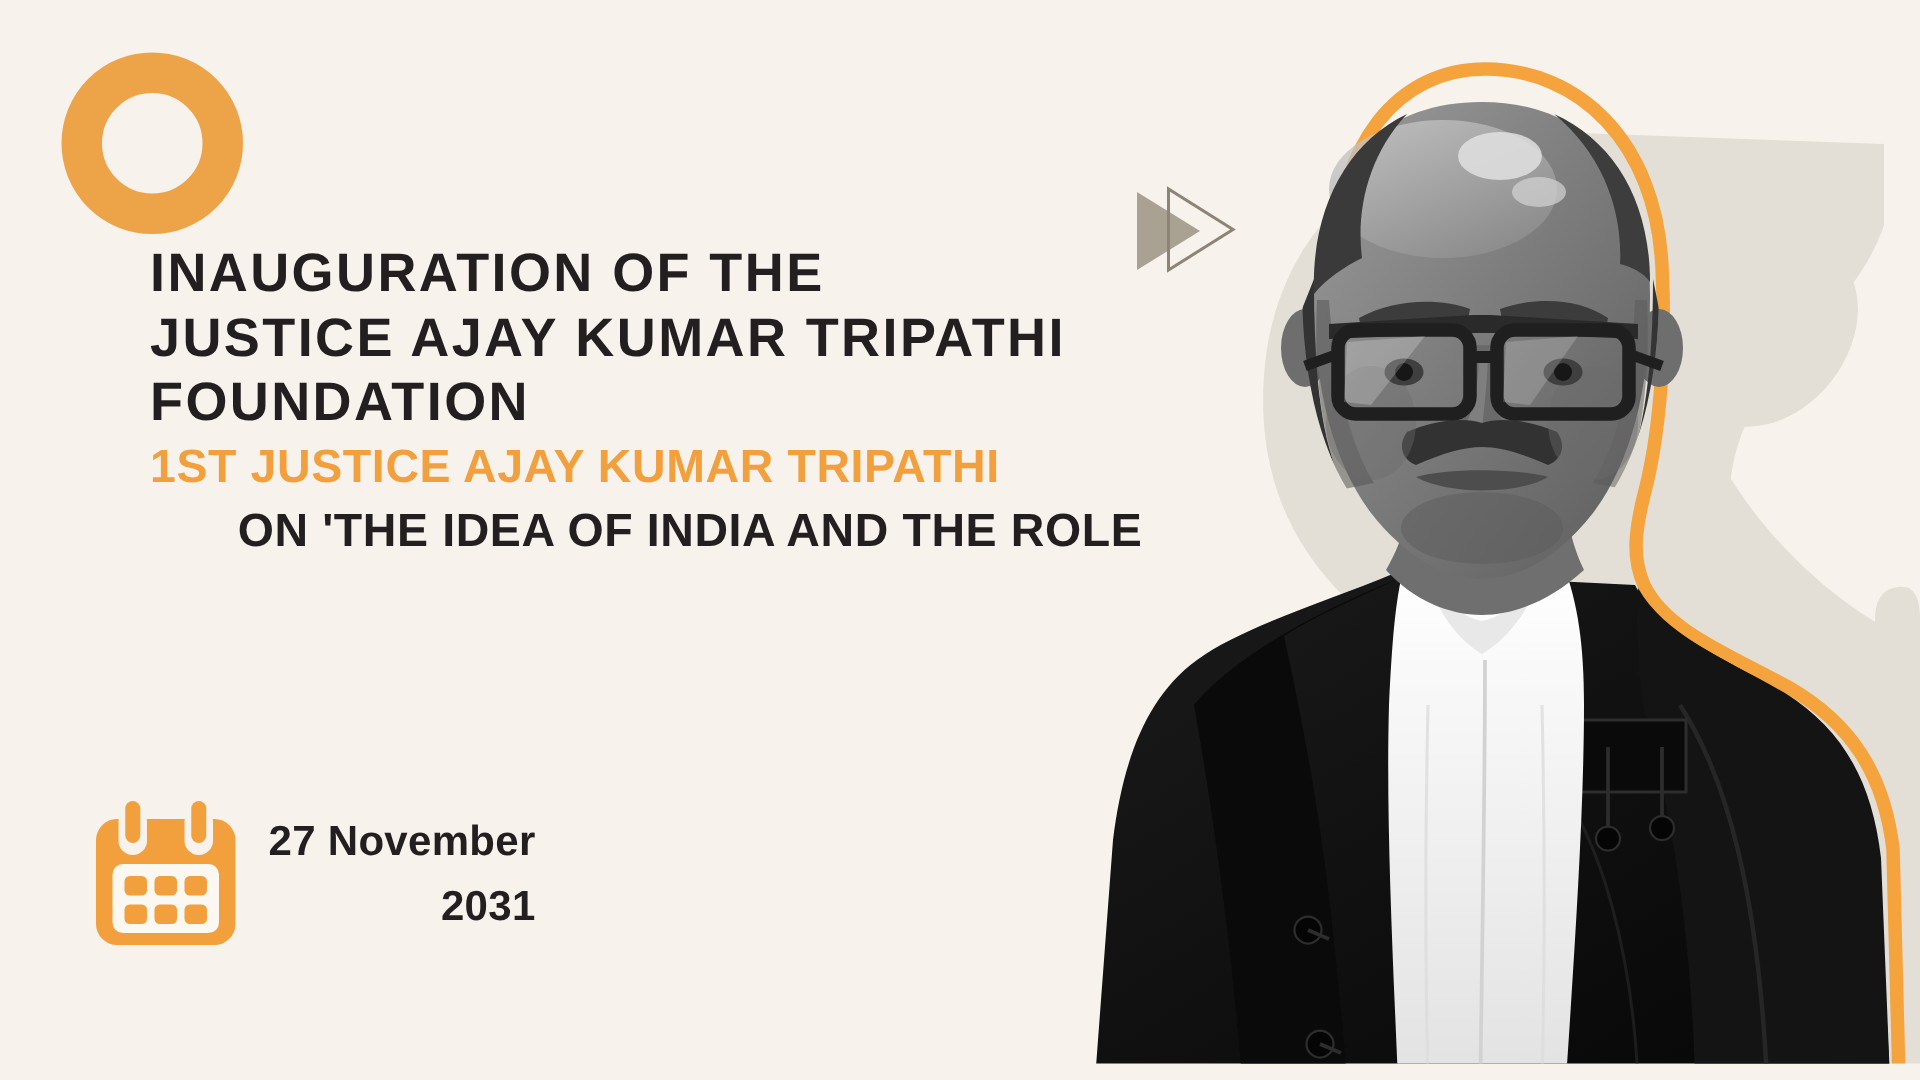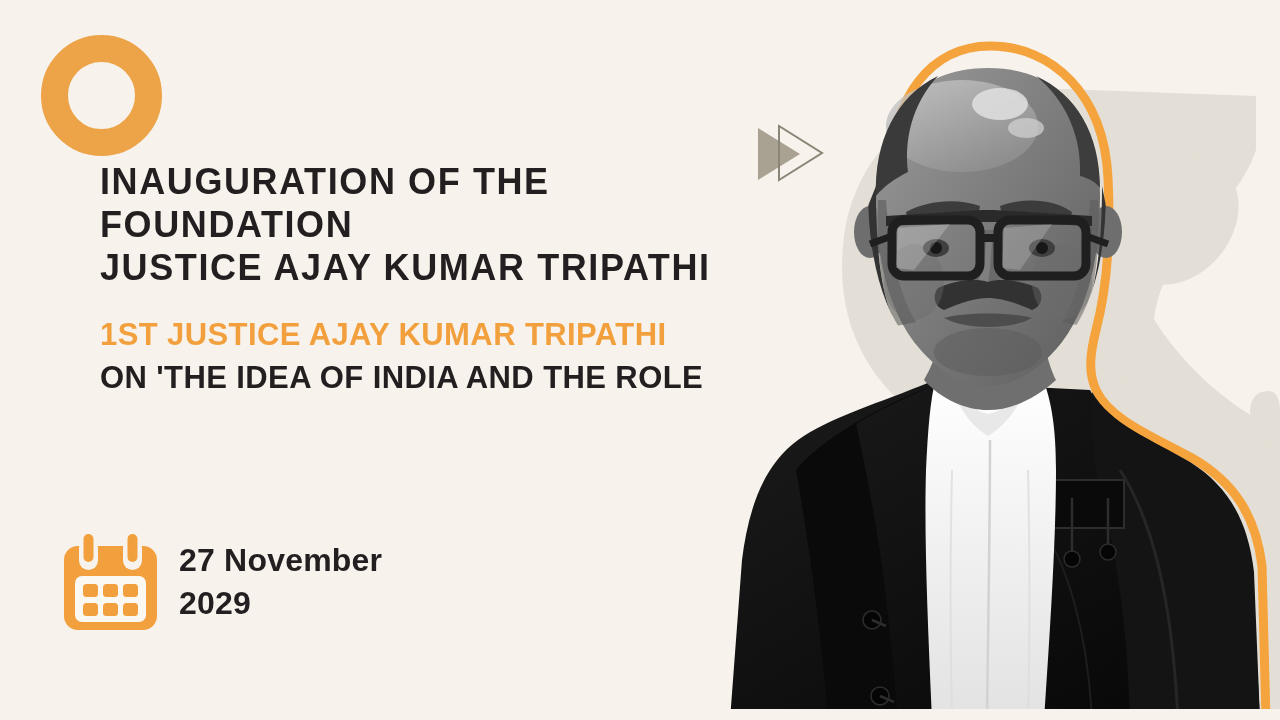--- a/index.html
+++ b/index.html
@@ -48,49 +48,50 @@
   .title {
     font-size:36px;
     line-height:43px;
     font-weight:bold;
     letter-spacing:1.6px;
     color:#231f20;
     text-transform:uppercase;
     white-space:nowrap;
     font-stretch:condensed;
   }
-  .subtitle-block { margin-top:24px; }
+  .subtitle-block { }
   .sub-line {
     font-size:31px;
     line-height:43px;
     font-weight:bold;
     letter-spacing:0.4px;
     text-transform:uppercase;
     white-space:nowrap;
   }
   .sub-orange { color:#f2a03d; }
-  .sub-dark { color:#231f20; }
+  .sub-dark { color:#231f20;text-align:center; }
 
   
   .date-row {
     position:absolute;
     left:62px; top:532px;
     display:flex;
     align-items:center;
     gap:20px;
     z-index:4;
   }
   .cal-icon { width:97px; height:100px; display:block; }
   .date-text {
-    font-size:32px;
+    font-size:28px;
     line-height:43px;
     font-weight:bold;
     color:#231f20;
     letter-spacing:0.2px;
     white-space:nowrap;
+    text-align:right;
   }
 
   
   .portrait {
     position:absolute;
     left:700px; top:0;
     width:580px; height:720px;
     z-index:2;
   }
 </style>
@@ -260,22 +261,22 @@
 
   <div class="logo-ring"></div>
 
   <svg class="arrow-motif" viewBox="0 0 76 68" width="76" height="68">
     <path fill="#a9a292" d="M6,10 L6,62 L48,36 Z"></path>
     <path fill="none" stroke="#8c8476" stroke-width="2" d="M27,8 L27,62 L70,35 Z"></path>
   </svg>
 
   <div class="text-block">
     <div class="title">INAUGURATION OF THE</div>
+    <div class="title">JUSTICE AJAY KUMAR TRIPATHI</div>
     <div class="title">FOUNDATION</div>
-    <div class="title">JUSTICE AJAY KUMAR TRIPATHI</div>
 
     <div class="subtitle-block">
       <div class="sub-line sub-orange">1ST JUSTICE AJAY KUMAR TRIPATHI</div>
       <div class="sub-line sub-dark">ON 'THE IDEA OF INDIA AND THE ROLE</div>
     </div>
   </div>
 
   <div class="date-row">
     <svg class="cal-icon" viewBox="0 0 97 100" width="97" height="100">
 
@@ -290,17 +291,17 @@
 
       <rect x="21" y="52" width="15" height="13" rx="3.5" fill="#f2a03d"></rect>
       <rect x="41" y="52" width="15" height="13" rx="3.5" fill="#f2a03d"></rect>
       <rect x="61" y="52" width="15" height="13" rx="3.5" fill="#f2a03d"></rect>
       <rect x="21" y="71" width="15" height="13" rx="3.5" fill="#f2a03d"></rect>
       <rect x="41" y="71" width="15" height="13" rx="3.5" fill="#f2a03d"></rect>
       <rect x="61" y="71" width="15" height="13" rx="3.5" fill="#f2a03d"></rect>
     </svg>
     <div>
       <div class="date-text">27 November</div>
-      <div class="date-text">2029</div>
+      <div class="date-text">2031</div>
     </div>
   </div>
 
 </div>
 
 </body></html>

